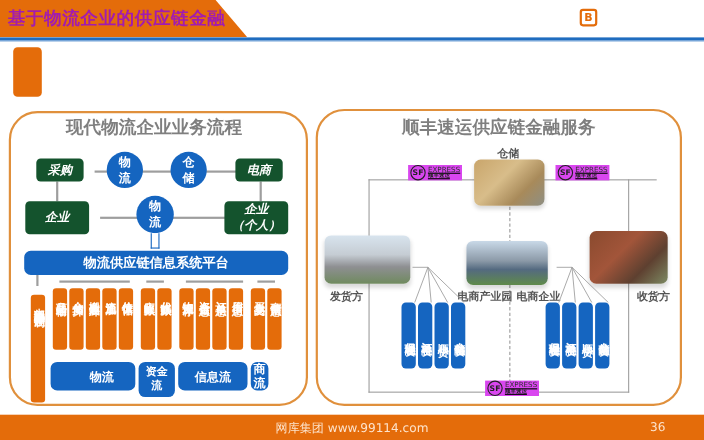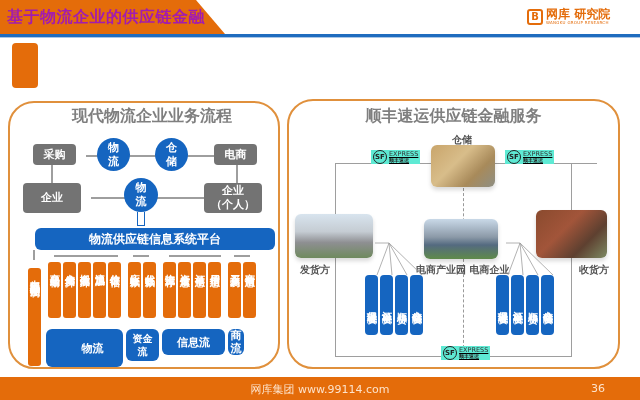--- a/index.html
+++ b/index.html
@@ -17,81 +17,77 @@
   .logo-sub { color: #e46c0a; font-size: 4px; letter-spacing: 0.3px; }
 
   
   .intro-mark { left: 12px; top: 43px; width: 26px; height: 45px; background: #e46c0a; border-radius: 4px; }
   .intro-text { left: 45px; top: 44px; width: 590px; color: #e46c0a; font-weight: bold; font-size: 13.5px; line-height: 20px; }
 
   
   .panel { border: 2px solid #e0903c; border-radius: 26px; background: #fff; }
   .panel-title { color: #7f7f7f; font-weight: bold; font-size: 16px; text-align: center; }
 
-  .obox { background: #737373; color: #fff; font-weight: bold; font-size: 11px; border-radius: 4px; display: flex; align-items: center; justify-content: center; text-align: center; line-height: 14px; }
+  .obox { background: #14532d; color: #fff; font-weight: bold; font-size: 11px; border-radius: 4px; display: flex; align-items: center; justify-content: center; text-align: center; line-height: 14px; font-style: italic; }
   .bcirc { background: #1565c0; color: #fff; font-weight: bold; font-size: 11px; border-radius: 50%; display: flex; align-items: center; justify-content: center; text-align: center; line-height: 14px; }
   .bbox { background: #1565c0; color: #fff; font-weight: bold; font-size: 11px; border-radius: 6px; display: flex; align-items: center; justify-content: center; text-align: center; line-height: 13px; }
   .line { background: #9e9e9e; }
   .vcol { background: #e46c0a; color: #fff; font-weight: bold; font-size: 10px; border-radius: 3px; writing-mode: vertical-rl; text-orientation: upright; display: flex; align-items: center; justify-content: flex-start; padding-top: 4px; letter-spacing: 1px; }
   .vblue { background: #1565c0; color: #fff; font-weight: bold; font-size: 10px; border-radius: 4px; writing-mode: vertical-rl; text-orientation: upright; display: flex; align-items: center; justify-content: center; letter-spacing: 1px; }
 
   .photo { border-radius: 6px; box-shadow: 0 3px 4px rgba(0,0,0,0.15); }
   .cap { color: #555; font-size: 10px; font-weight: bold; }
-  .sf { display: flex; align-items: center; gap: 2px; background: #5eead4; padding: 0 2px; }
+  .sf { display: flex; align-items: center; gap: 2px; background: #d946ef; padding: 0 2px; }
   .sf-mark { width: 14px; height: 14px; border: 1.5px solid #222; border-radius: 50%; font-size: 7px; font-weight: bold; display: flex; align-items: center; justify-content: center; color: #222; }
   .sf-text { display: flex; flex-direction: column; line-height: 6px; text-decoration: underline; }
   .sf-t1 { font-size: 6.5px; color: #333; }
   .sf-t2 { font-size: 5px; color: #222; font-weight: bold; }
 
   .footer { left: 0; top: 377px; width: 640px; height: 23px; background: #e46c0a; }
   .footer-text { left: 0; top: 382px; width: 640px; text-align: center; color: #fde3cc; font-size: 11px; }
   .page-num { left: 591px; top: 382px; color: #fde3cc; font-size: 11px; }
 </style>
 </head>
 <body>
 
 <div class="abs title-band"></div>
 <div class="abs title-text">基于物流企业的供应链金融</div>
 <div class="abs header-line"></div>
 <div class="abs header-line2"></div>
 <div class="abs logo">
   <div class="logo-mark">B</div>
-  <div>
-    <div class="logo-text">网库 研究院</div>
-    <div class="logo-sub">WANGKU GROUP RESEARCH</div>
-  </div>
 </div>
 
 <div class="abs intro-mark"></div>
 <div class="abs intro-text">
 </div>
 
 <div class="abs panel" style="left:8px; top:101px; width:272px; height:268px;"></div>
-<div class="abs panel-title" style="left:16px; top:106px; width:272px;">现代物流企业业务流程</div>
+<div class="abs panel-title" style="left:4px; top:106px; width:272px;">现代物流企业业务流程</div>
 
 <div class="abs line" style="left:86px; top:155px; width:140px; height:1.5px;"></div>
 <div class="abs line" style="left:51px; top:165px; width:1.5px; height:18px;"></div>
 <div class="abs line" style="left:91px; top:197px; width:118px; height:1.5px;"></div>
 <div class="abs line" style="left:236px; top:165px; width:1.5px; height:18px;"></div>
 
 <div class="abs obox" style="left:33px; top:144px; width:43px; height:21px;">采购</div>
 <div class="abs bcirc" style="left:97px; top:138px; width:33px; height:33px; white-space:pre;">物
 流</div>
 <div class="abs bcirc" style="left:155px; top:138px; width:33px; height:33px; white-space:pre;">仓
 储</div>
 <div class="abs obox" style="left:214px; top:144px; width:43px; height:21px;">电商</div>
 <div class="abs obox" style="left:23px; top:183px; width:58px; height:30px;">企业</div>
 <div class="abs bcirc" style="left:124px; top:178px; width:34px; height:34px; white-space:pre;">物
 流</div>
 <div class="abs obox" style="left:204px; top:183px; width:58px; height:30px; white-space:pre;">企业
 （个人）</div>
 
 <div class="abs" style="left:137px; top:212px; width:8px; height:14px; border:1.5px solid #1565c0; border-top:none; background:#fff;"></div>
 
-<div class="abs bbox" style="left:22px; top:228px; width:240px; height:22px; font-size:12px;margin-left:13px;">物流供应链信息系统平台</div>
+<div class="abs bbox" style="left:22px; top:228px; width:240px; height:22px; font-size:12px;">物流供应链信息系统平台</div>
 
 <div class="abs line" style="left:33px; top:250px; width:1.5px; height:10px;"></div>
 <div class="abs line" style="left:54px; top:255px; width:64px; height:1.5px;"></div>
 <div class="abs line" style="left:133px; top:255px; width:16px; height:1.5px;"></div>
 <div class="abs line" style="left:169px; top:255px; width:52px; height:1.5px;"></div>
 <div class="abs line" style="left:234px; top:255px; width:16px; height:1.5px;"></div>
 
 <div class="abs vcol" style="left:28px; top:268px; width:13px; height:98px;">内部风险评估控制</div>
 <div class="abs vcol" style="left:48px; top:262px; width:13px; height:56px;">商品运输</div>
 <div class="abs vcol" style="left:63px; top:262px; width:13px; height:56px;">仓储质押</div>
@@ -100,21 +96,21 @@
 <div class="abs vcol" style="left:108px; top:262px; width:13px; height:56px;">价值评估</div>
 <div class="abs vcol" style="left:128px; top:262px; width:13px; height:56px;">应收账款</div>
 <div class="abs vcol" style="left:143px; top:262px; width:13px; height:56px;">代收账款</div>
 <div class="abs vcol" style="left:163px; top:262px; width:13px; height:56px;">物流库存</div>
 <div class="abs vcol" style="left:178px; top:262px; width:13px; height:56px;">资金信息</div>
 <div class="abs vcol" style="left:193px; top:262px; width:13px; height:56px;">订单信息</div>
 <div class="abs vcol" style="left:208px; top:262px; width:13px; height:56px;">信用信息</div>
 <div class="abs vcol" style="left:228px; top:262px; width:13px; height:56px;">买卖交易</div>
 <div class="abs vcol" style="left:243px; top:262px; width:13px; height:56px;">商情信息</div>
 
-<div class="abs bbox" style="left:46px; top:329px; width:77px; height:38px;padding-left:16px;">物流</div>
+<div class="abs bbox" style="left:46px; top:329px; width:77px; height:26px;padding-left:16px;">物流</div>
 <div class="abs bbox" style="left:126px; top:329px; width:33px; height:32px; white-space:pre; font-size:10px;">资金
 流</div>
 <div class="abs bbox" style="left:162px; top:329px; width:63px; height:26px;">信息流</div>
 <div class="abs bbox" style="left:228px; top:329px; width:16px; height:26px;">商流</div>
 
 <div class="abs panel" style="left:287px; top:99px; width:333px; height:270px;"></div>
 <div class="abs panel-title" style="left:287px; top:106px; width:333px;">顺丰速运供应链金融服务</div>
 
 <div class="abs line" style="left:335px; top:163px; width:262px; height:1px;"></div>
 <div class="abs line" style="left:335px; top:163px; width:1px; height:194px;"></div>

